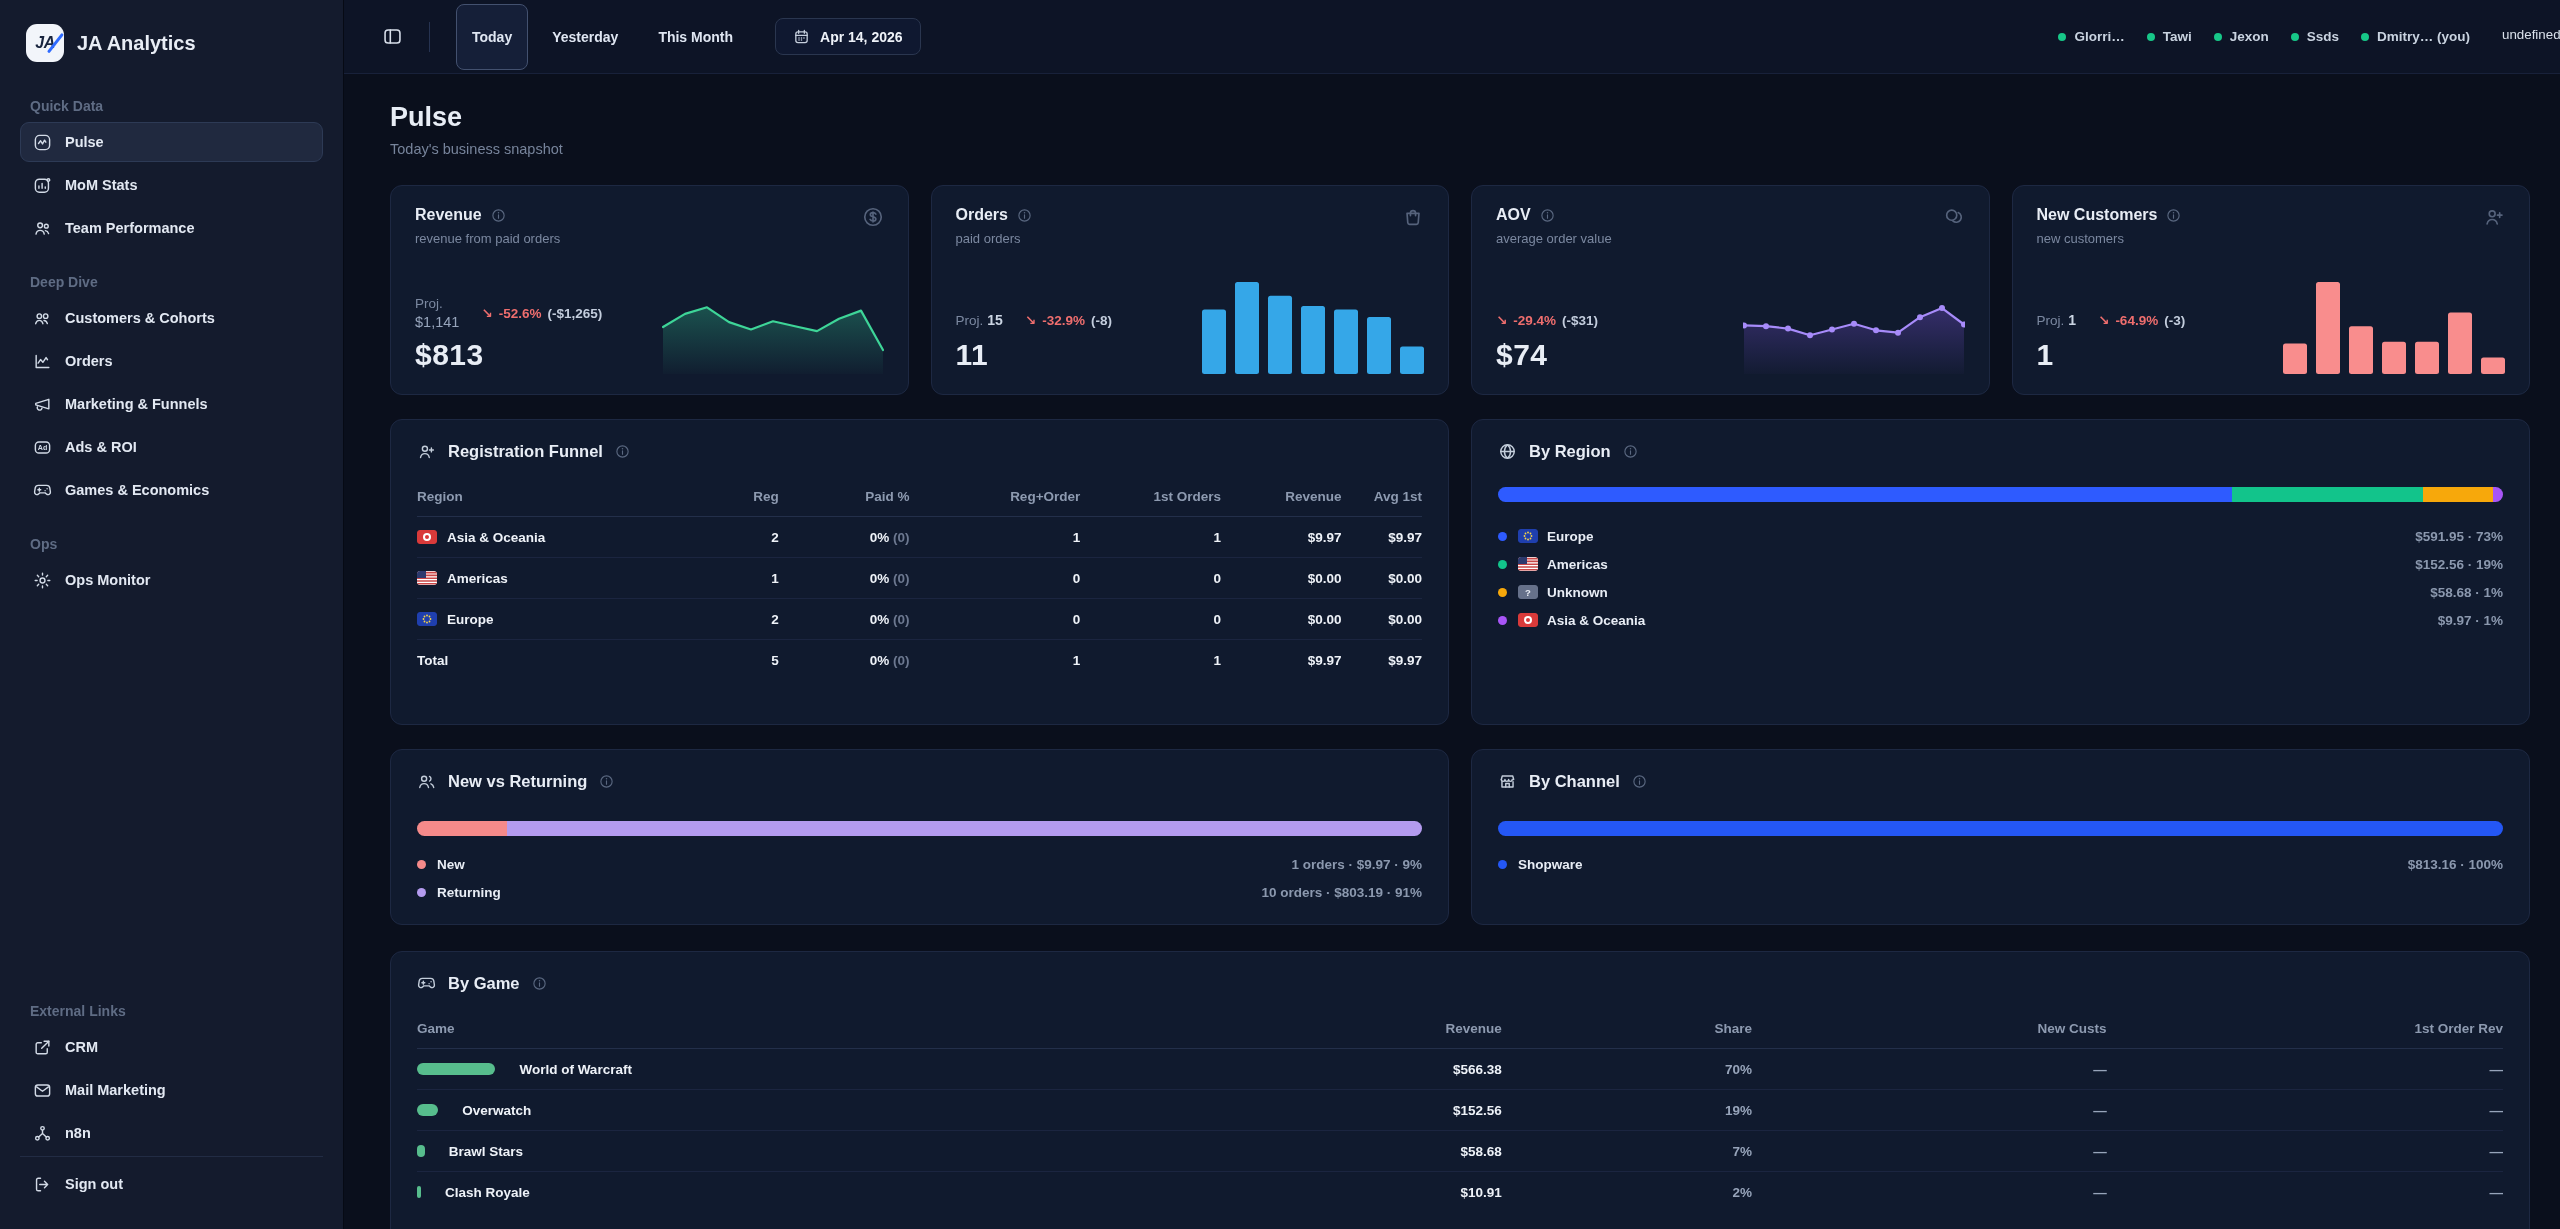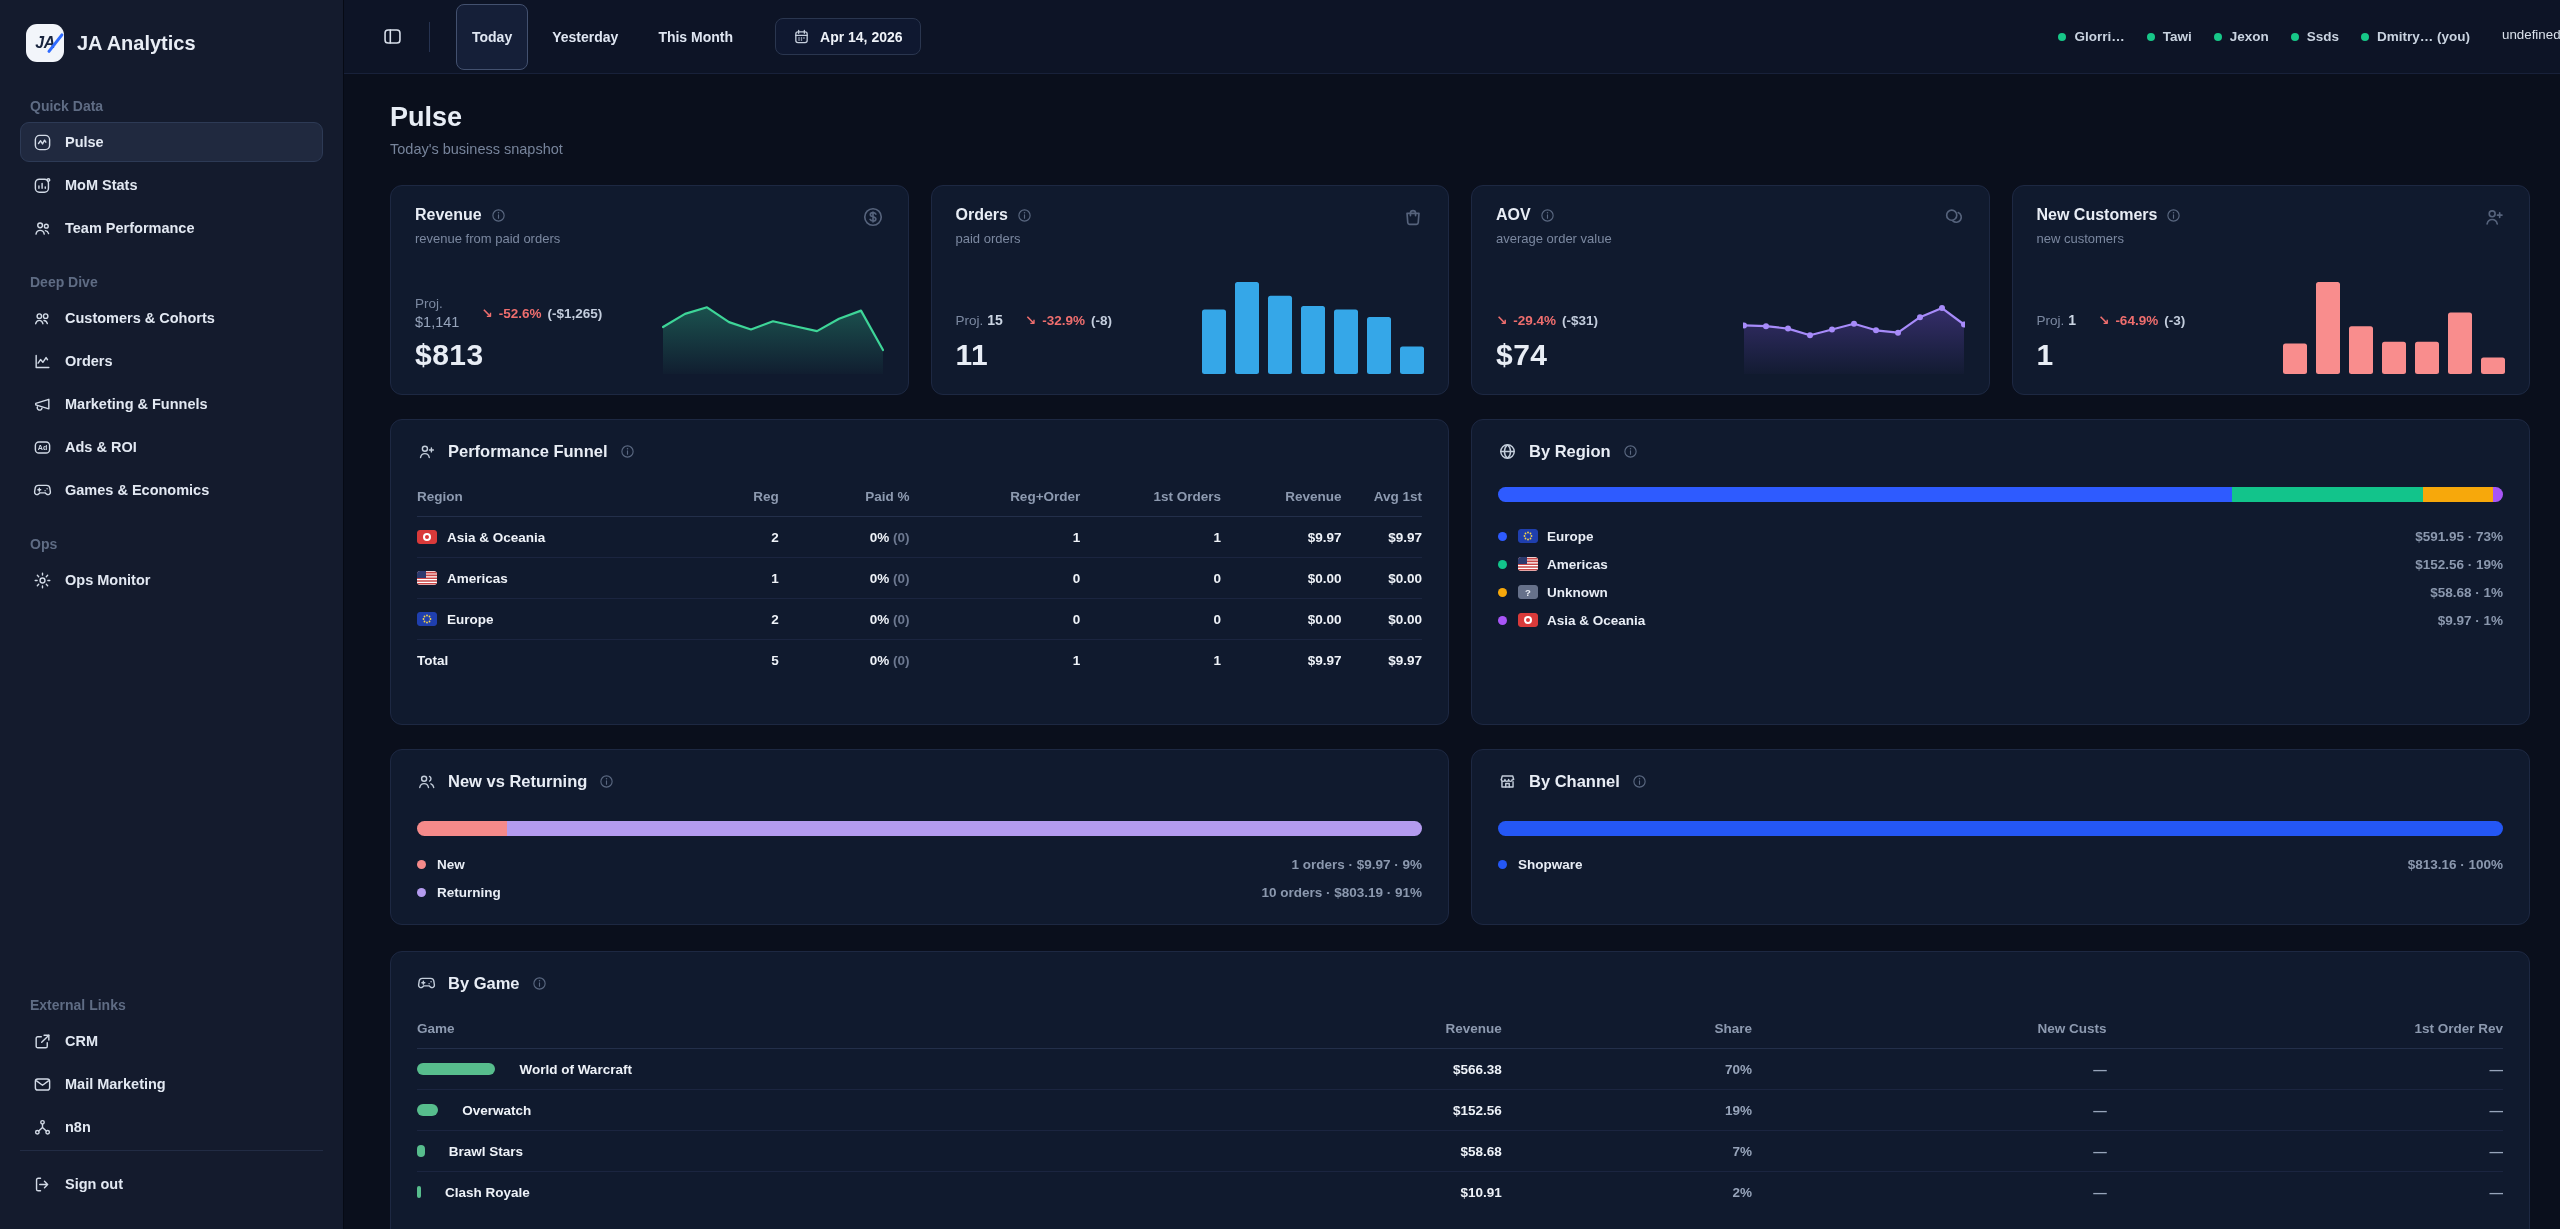--- a/index.html
+++ b/index.html
@@ -18,21 +18,21 @@
                  background:#2f6bff; transform:rotate(38deg); border-radius:2px; }
   .brand-name { font-size:20px; font-weight:700; }
   .nav-label { font-size:14px; color:#5f6c84; font-weight:600; margin:26px 10px 8px; }
   .nav-item { height:40px; padding:0 12px; border-radius:9px; display:flex; align-items:center; gap:13px;
               font-size:14.5px; font-weight:600; color:#e2e8f2; margin:3px 0; border:1px solid transparent; cursor:pointer; }
   .nav-item.active { background:#20293f; border-color:#2d3a55; }
   .nav-item .icon { width:19px; height:19px; color:#d2dae6; }
   .icon { display:inline-flex; flex:none; }
   .icon svg { width:100%; height:100%; display:block; }
   .sidebar-footer { margin-top:auto; }
-  .signout-wrap { border-top:1px solid #222c44; padding-top:10px; }
+  .signout-wrap { border-top:1px solid #222c44; padding-top:4px; }
 
   
   .main { flex:1; display:flex; flex-direction:column; min-width:0; }
   .topbar { height:74px; flex:none; display:flex; align-items:center; padding:0 38px;
             background:#0d1426; border-bottom:1px solid #18213a; }
   .icon-btn { background:none; border:none; color:#d7deea; cursor:pointer; display:flex; }
   .icon-btn .icon { width:21px; height:21px; }
   .tb-divider { width:1px; height:30px; background:#263351; margin:0 26px; }
   .ranges { display:flex; gap:8px; }
   .range-btn { background:none; border:1px solid transparent; color:#dfe6f2; font-family:inherit;
@@ -515,21 +515,21 @@
       <div class="grid-2">
         <section class="card section-card h306" id="funnel-card">
           <div class="section-head">
             <span class="icon s-icon">
                 <svg viewBox="0 0 24 24" fill="none" stroke="currentColor" stroke-width="1.8" stroke-linecap="round" stroke-linejoin="round">
                   <circle cx="10" cy="8.5" r="3.2"></circle>
                   <path d="M4.5 19.5c.7-3.2 2.8-4.8 5.5-4.8 2.7 0 4.8 1.6 5.5 4.8"></path>
                   <path d="M18.2 7.5v5M15.7 10h5"></path>
                 </svg>
               </span>
-            <span class="section-title">Performance Funnel</span>
+            <span class="section-title">Registration Funnel</span>
             <span class="icon info">
                 <svg viewBox="0 0 24 24" fill="none" stroke="currentColor" stroke-width="1.8" stroke-linecap="round" stroke-linejoin="round">
                   <circle cx="12" cy="12" r="9"></circle>
                   <path d="M12 11v5.2"></path>
                   <path d="M12 7.6h.01" stroke-width="2.4"></path>
                 </svg>
               </span>
           </div>
           <div class="funnel-table-wrap">
               <table id="funnel-table">

